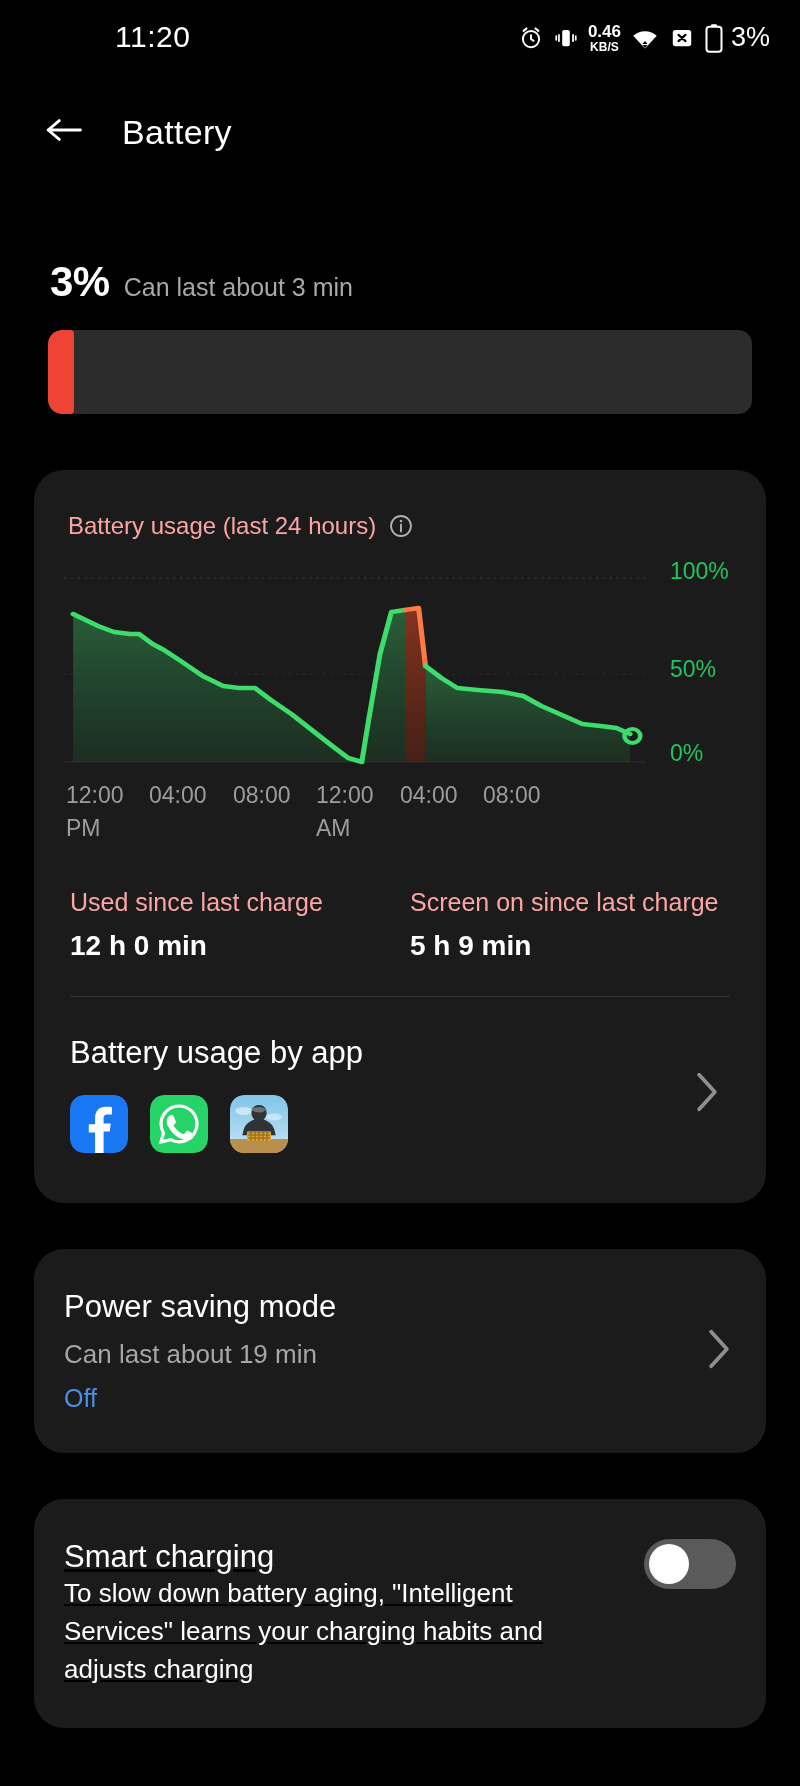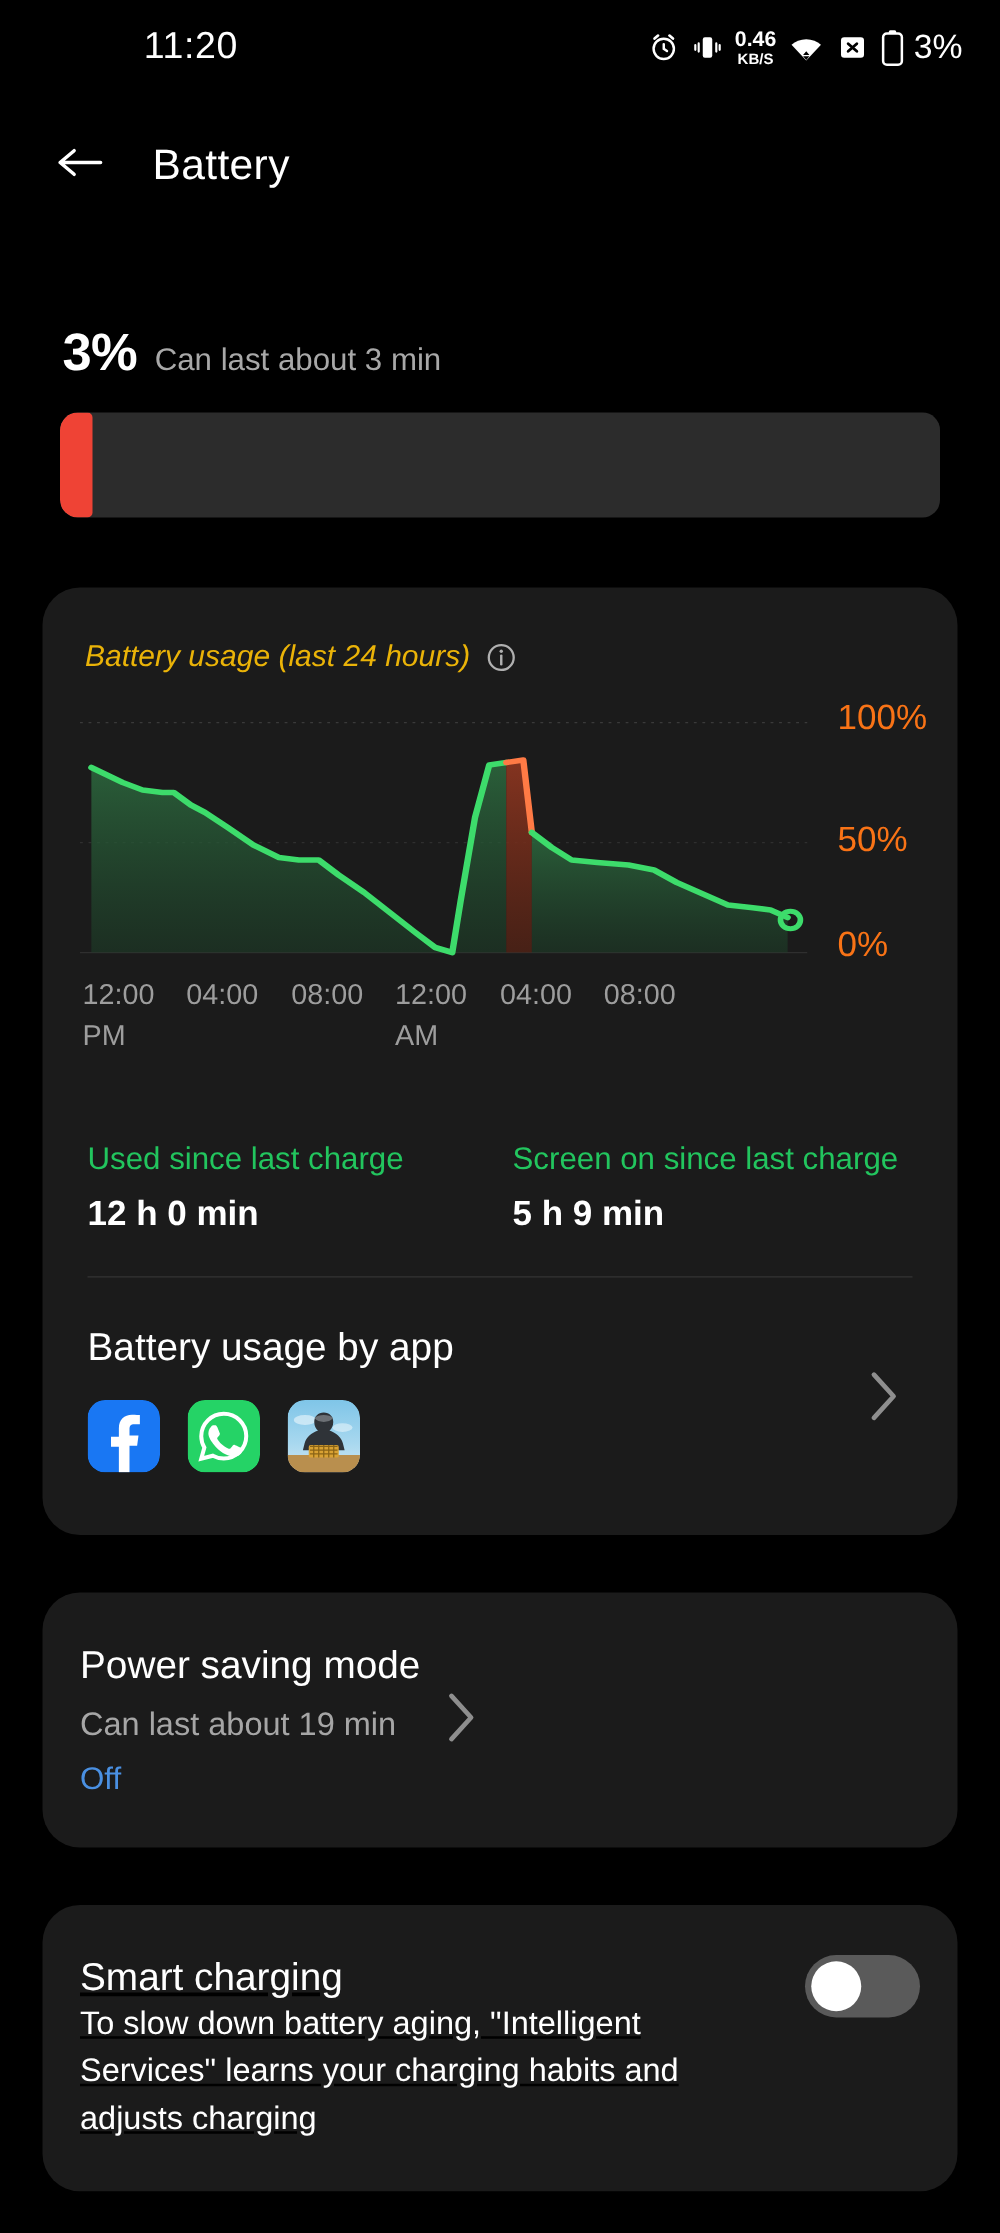--- a/index.html
+++ b/index.html
@@ -60,72 +60,71 @@
   }
 
   
   .card{
     margin:56px 34px 0 34px;
     background:#1b1b1b; border-radius:30px;
   }
   .card-chart{ padding:42px 30px 34px 30px; }
 
   .card-title{
-    color:#eab308; font-size:24px;
+    color:#fca5a5; font-size:24px;
     display:flex; align-items:center; gap:12px;
     padding-left:4px;
-    font-style:italic;
   }
   .info-icon{ display:inline-flex; }
 
   
   .chart-area{
     position:relative; margin-top:30px;
     height:200px; padding-right:90px;
   }
   .chart-svg{ display:block; width:100%; height:200px; }
   .ylabels{
     position:absolute; right:0; top:0; height:200px; width:88px;
   }
-  .ylab{ position:absolute; color:#f97316; font-size:28px; left:22px; }
+  .ylab{ position:absolute; color:#22c55e; font-size:23px; left:22px; }
   .ylab.l100{ top:-12px; }
   .ylab.l50{ top:86px; }
   .ylab.l0{ top:170px; }
 
   .xlabels{
     position:relative; height:76px; margin-top:12px; padding-right:90px;
   }
   .xtick{ position:absolute; color:#9d9d9d; font-size:23px; }
   .xtick .sub{ display:block; margin-top:6px; }
 
   
   .stats{
     display:flex; margin-top:26px; padding:0 6px; gap:20px;
   }
   .stat{ flex:1; }
-  .stat .lab{ color:#22c55e; font-size:25px; line-height:1.45;margin-top:25px; }
+  .stat .lab{ color:#fca5a5; font-size:25px; line-height:1.45; }
   .stat .val{ color:#fff; font-size:28px; font-weight:bold; margin-top:10px; }
 
   .divider{ height:1px; background:#343434; margin:34px 6px 0 6px; }
 
   
   .byapp{
     display:flex; align-items:center; justify-content:space-between;
     padding:38px 6px 16px 6px; cursor:pointer;
   }
   .byapp-left .t{ color:#fff; font-size:31px; }
   .app-icons{ display:flex; gap:22px; margin-top:24px; }
   .app-ico{ width:58px; height:58px; border-radius:14px; overflow:hidden; position:relative; }
   .chevron{ padding-right:10px; }
 
   
   .card-row{
     margin:46px 34px 0 34px; background:#1b1b1b; border-radius:30px;
     padding:40px 34px 40px 30px;
-    display:flex; align-items:center; 
+    display:flex; align-items:center; justify-content:space-between;
     gap:20px; cursor:pointer;
   }
   .row-main .title{ color:#fff; font-size:31px; }
   .row-main .desc{ color:#a6a6a6; font-size:26px; margin-top:14px; }
   .row-main .state{ color:#4a90e2; font-size:25px; margin-top:14px; }
 
   .card-toggle{
     margin:46px 34px 0 34px; background:#1b1b1b; border-radius:30px;
     padding:40px 30px 40px 30px;
     display:flex; justify-content:space-between; gap:26px;text-decoration:underline;

